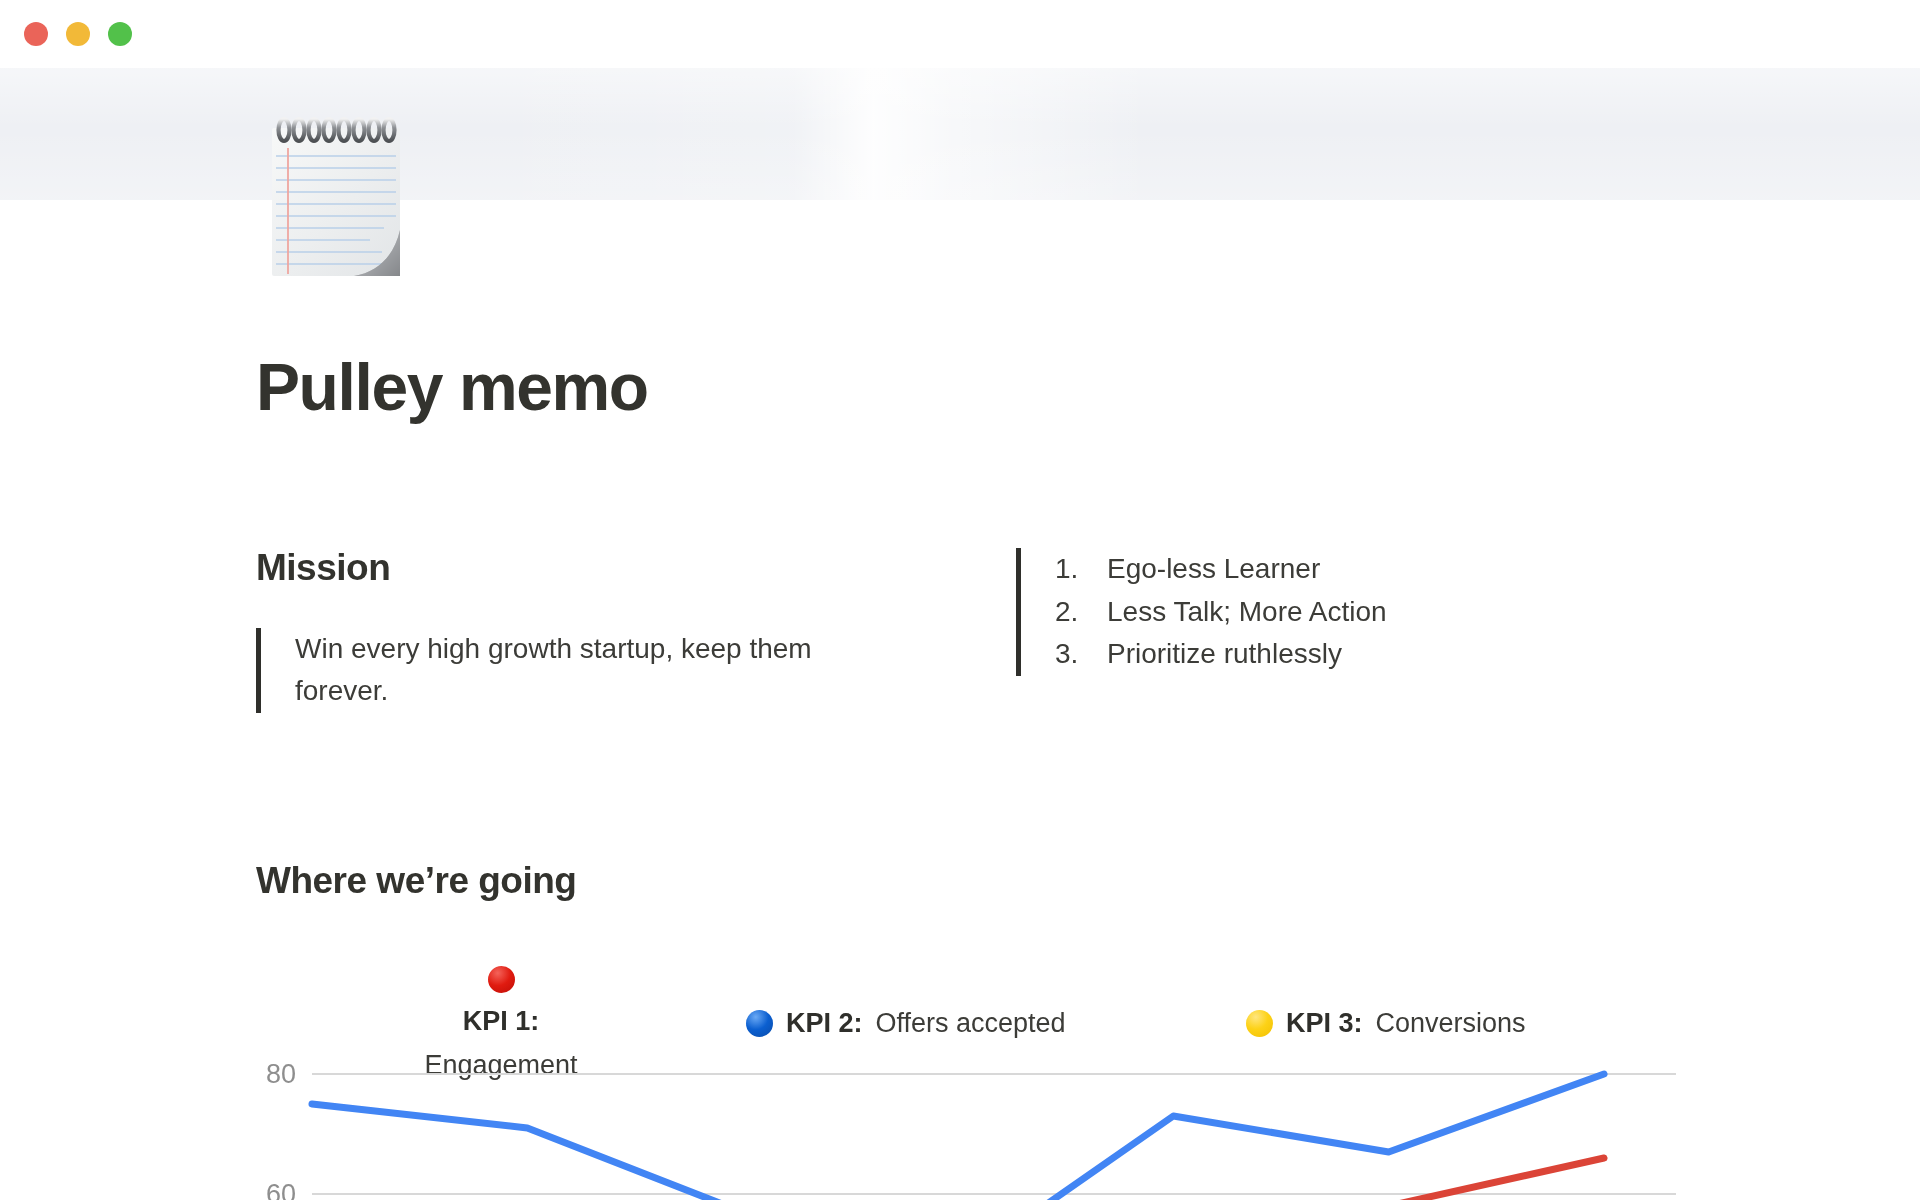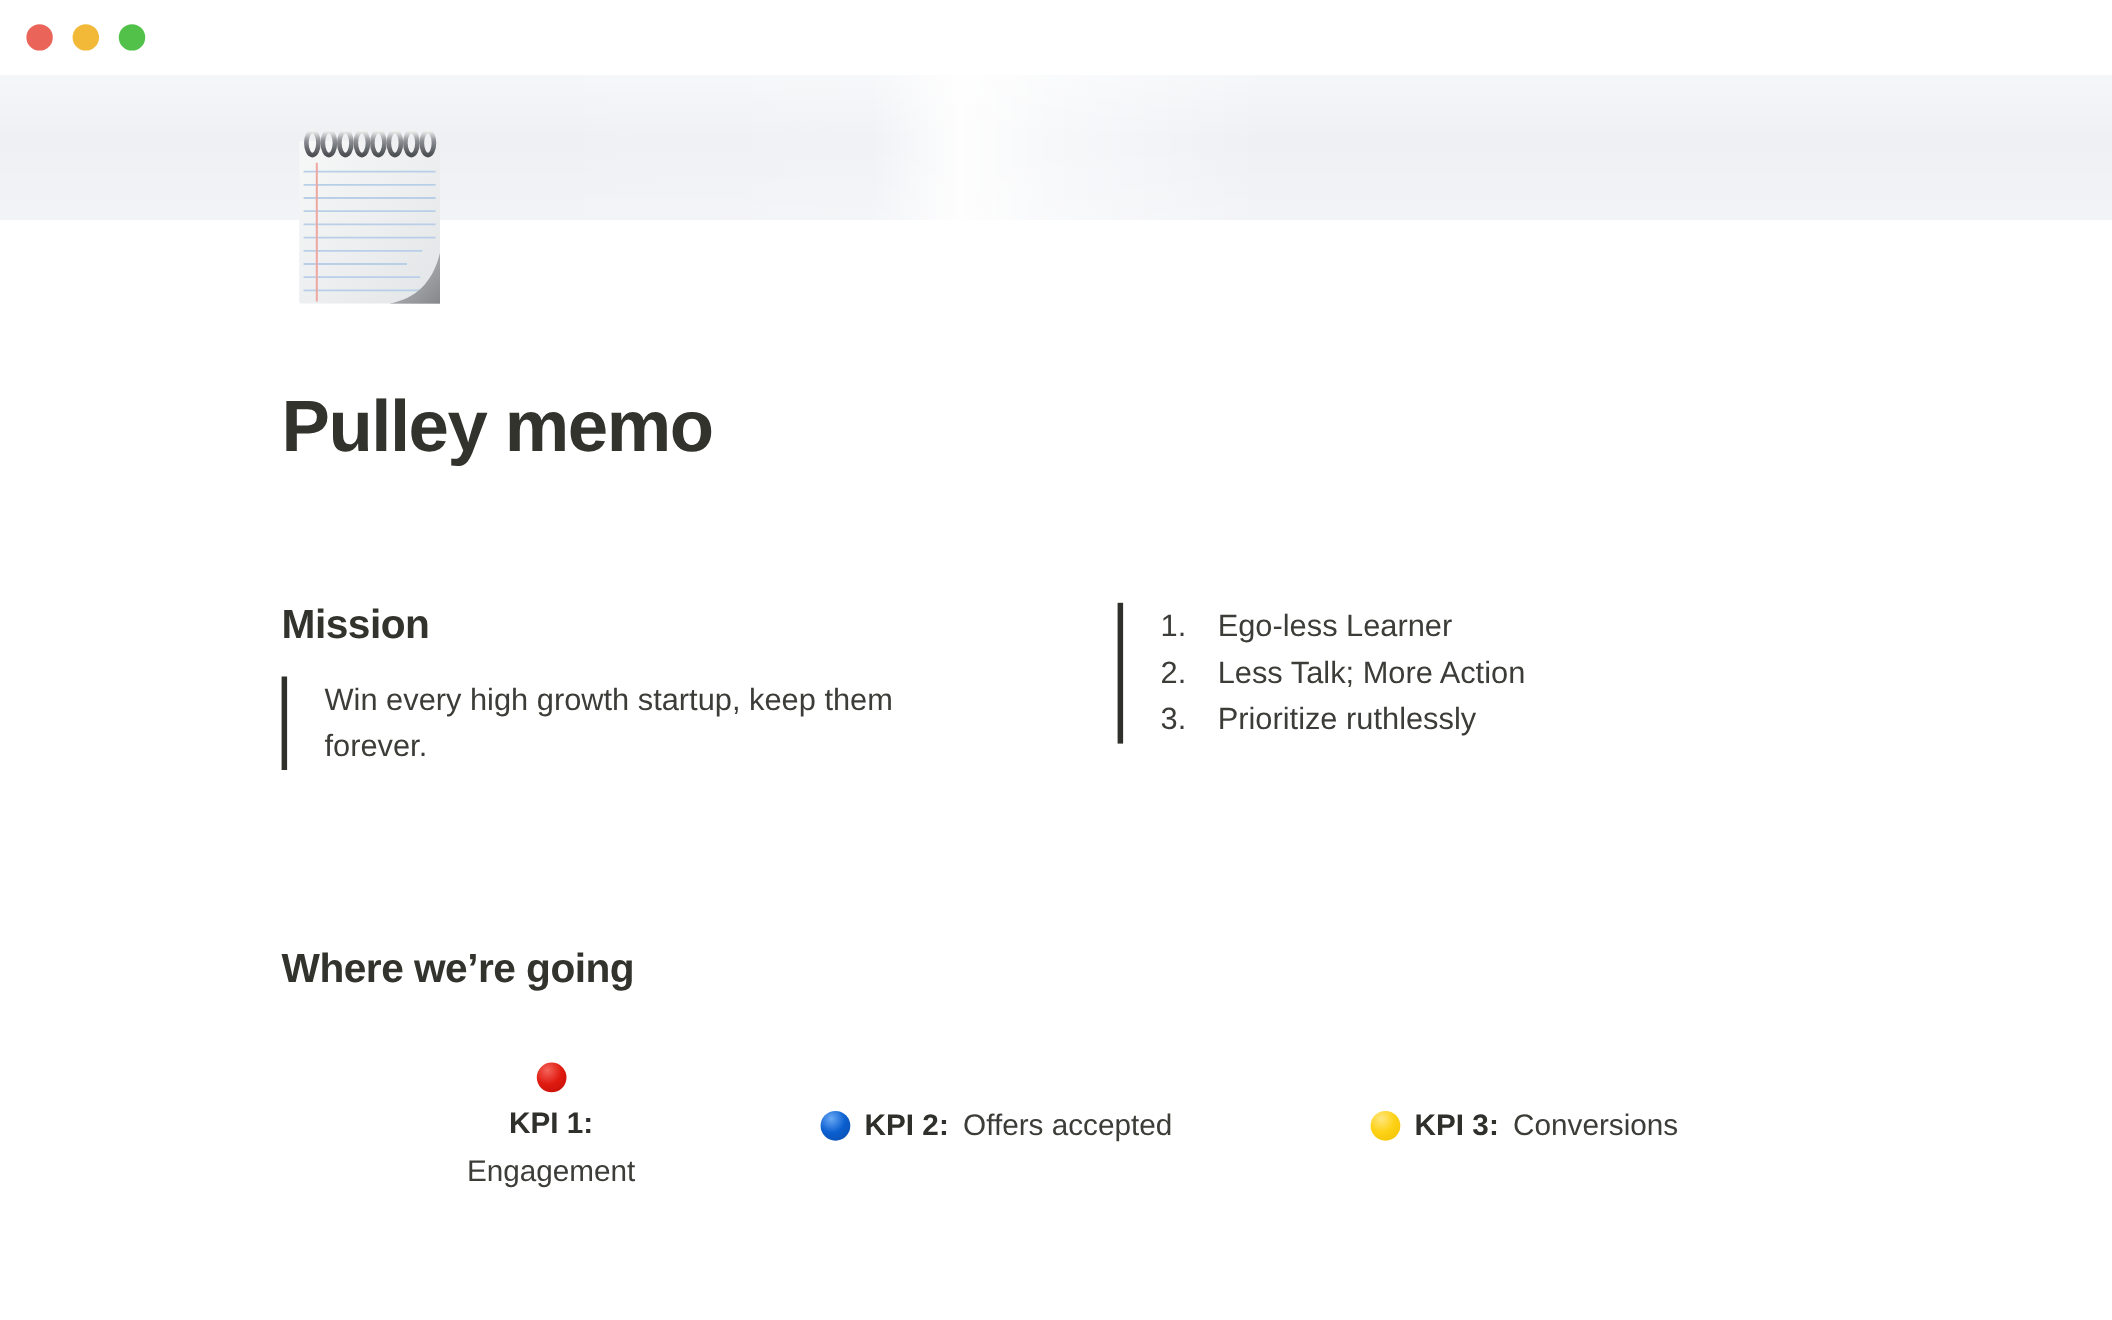--- a/index.html
+++ b/index.html
@@ -113,21 +113,21 @@
   }
   .col-mission { width: 760px; }
   .col-values  { width: 760px; }
 
   .sec-heading {
     font-size: 37px;
     font-weight: 700;
     letter-spacing: -0.5px;
     color: #33332e;
     line-height: 1.1;
-    margin-bottom: 26px;
+    margin-bottom: 39px;
   }
 
   .quote-block {
     border-left: 5px solid #2f2f2b;
     padding-left: 34px;
   }
   .quote-text {
     font-size: 28px;
     line-height: 1.52;
     color: #3c3c38;
@@ -324,14 +324,30 @@
       <span class="kpi-label">KPI 2:</span>
       <span class="kpi-value">Offers accepted</span>
     </div>
     <div class="kpi-item">
       <span class="kpi-dot yellow"></span>
       <span class="kpi-label">KPI 3:</span>
       <span class="kpi-value">Conversions</span>
     </div>
   </div>
 
+  <div class="chart-wrap">
+    <svg id="chart-svg" width="1420" height="154" viewBox="0 0 1420 154" xmlns="http://www.w3.org/2000/svg">
+      <g id="chart-gridlines">
+          <line x1="56" x2="1420" y1="28" y2="28" stroke="#d8d8d8" stroke-width="2"></line>
+          <line x1="56" x2="1420" y1="148" y2="148" stroke="#d8d8d8" stroke-width="2"></line>
+        </g>
+      <g id="chart-ticklabels">
+          <text x="40" y="37" text-anchor="end" fill="#8e8e8e" font-size="27" font-family="&quot;Liberation Sans&quot;, sans-serif">80</text>
+          <text x="40" y="157" text-anchor="end" fill="#8e8e8e" font-size="27" font-family="&quot;Liberation Sans&quot;, sans-serif">60</text>
+        </g>
+      <g id="chart-series">
+          <polyline points="56,58 271.33333333333337,82 486.6666666666667,166 702,220 917.3333333333334,70 1132.6666666666667,106 1348,28" fill="none" stroke="#4285F4" stroke-width="7" stroke-linejoin="round" stroke-linecap="round"></polyline>
+          <polyline points="1132.6666666666667,160 1348,112" fill="none" stroke="#DB4437" stroke-width="7" stroke-linejoin="round" stroke-linecap="round"></polyline>
+        </g>
+    </svg>
+  </div>
 
 </div>
 
 </body></html>

